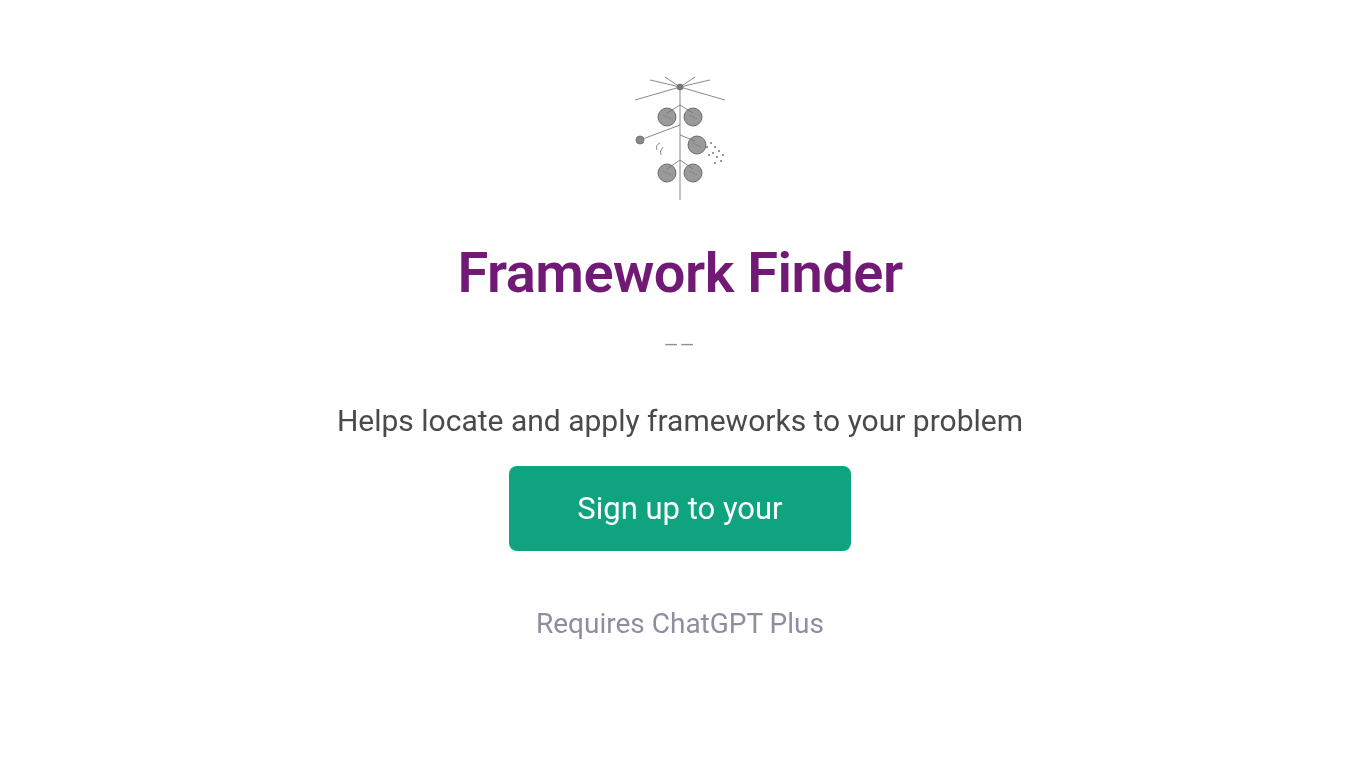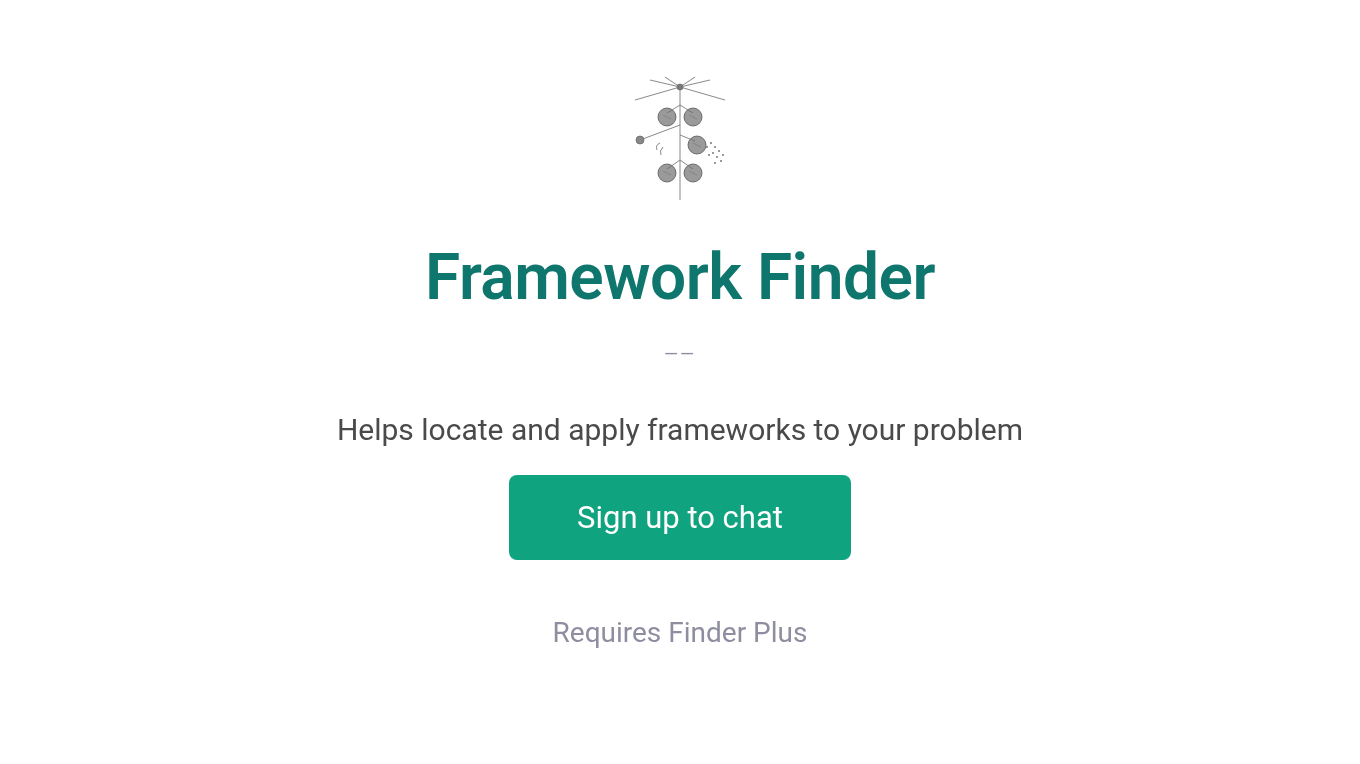--- a/index.html
+++ b/index.html
@@ -27,23 +27,23 @@
       justify-content: center;
       margin-bottom: 30px;
     }
     
     .logo-svg {
       width: 130px;
       height: 130px;
     }
     
     .title {
-      font-size: 64px;
+      font-size: 56px;
       font-weight: 600;
-      color: #0f766e;
+      color: #701a75;
       margin-bottom: 28px;
       letter-spacing: -0.5px;
     }
     
     .author {
       font-size: 18px;
       color: #8e8ea0;
       margin-bottom: 48px;
       letter-spacing: 2px;
     }
@@ -133,15 +133,15 @@
     </g>
   </svg>
 </div>
 
 <h1 class="title">Framework Finder</h1>
 
 <div class="author">——</div>
 
 <p class="description">Helps locate and apply frameworks to your problem</p>
 
-<button class="signup-button">Sign up to chat</button>
+<button class="signup-button">Sign up to your</button>
 
-<p class="requires-text">Requires Finder Plus</p>
+<p class="requires-text">Requires ChatGPT Plus</p>
 
 </body></html>

